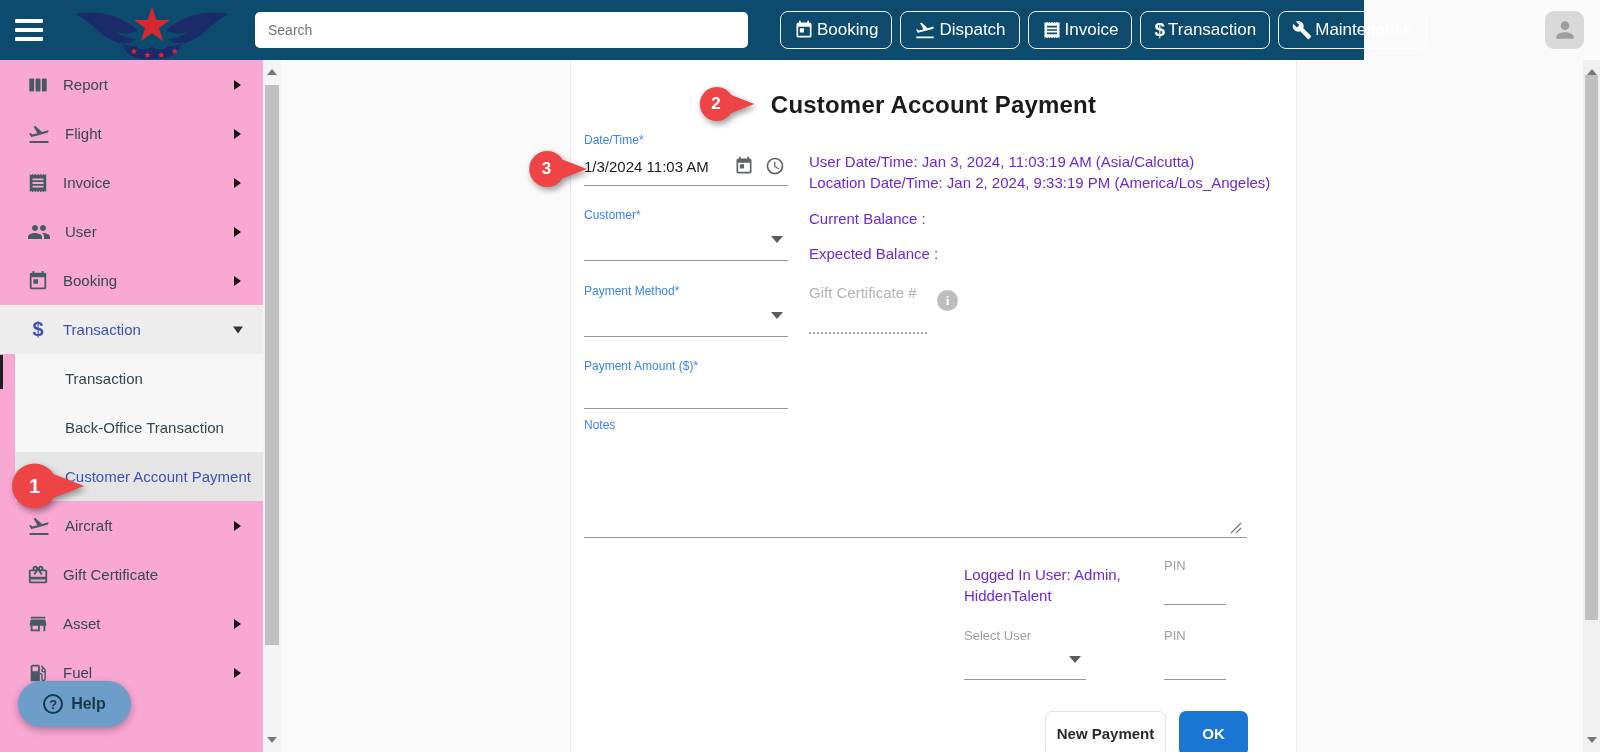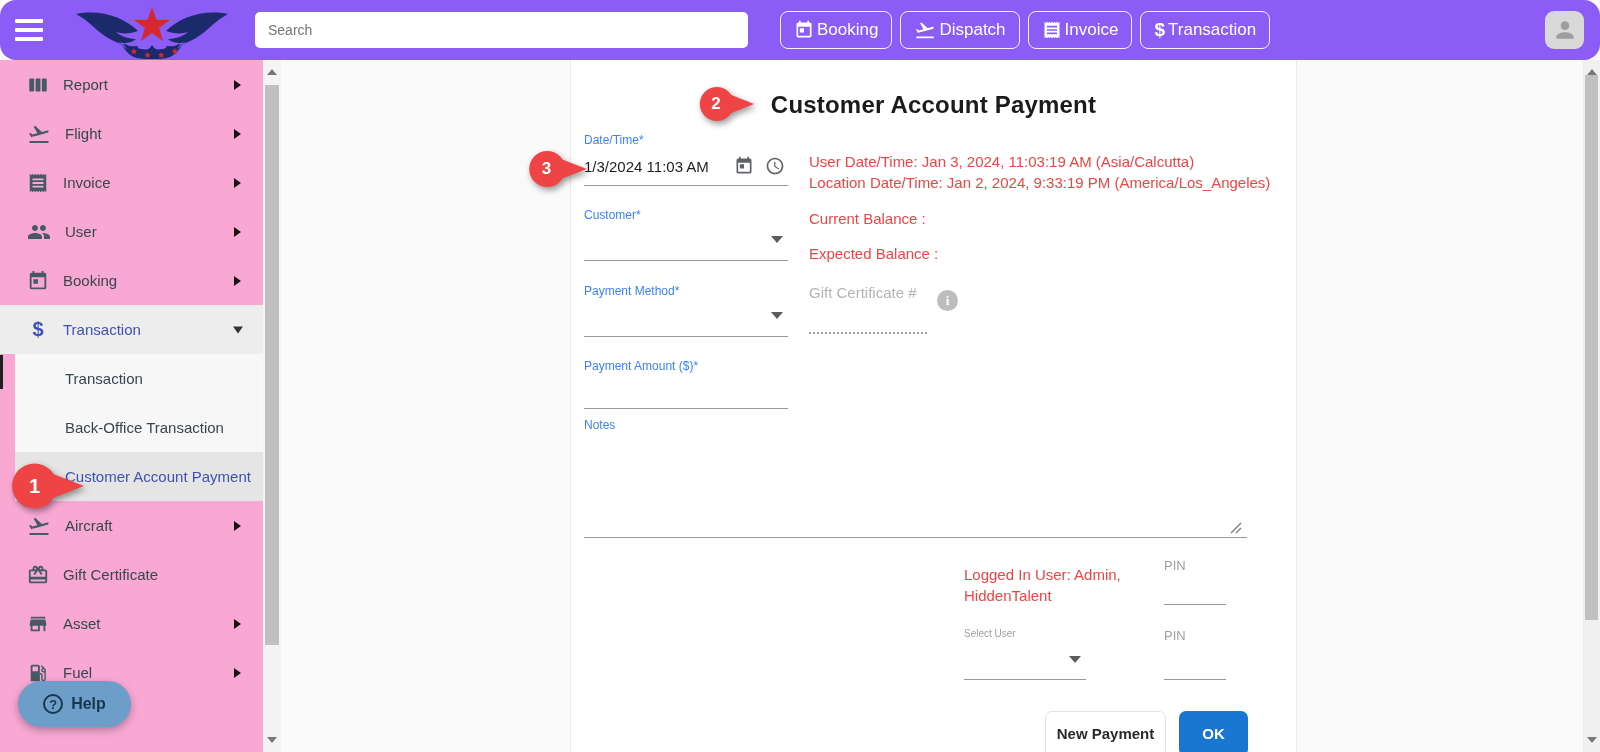--- a/index.html
+++ b/index.html
@@ -1,20 +1,20 @@
 <!DOCTYPE html>
 <html><head>
 <meta charset="utf-8">
 <style>
   * { margin:0; padding:0; box-sizing:border-box; }
   body { font-family:"Liberation Sans", sans-serif; }
   .page { position:relative; width:1600px; height:752px; background:#fafafa; overflow:hidden; }
 
   
-  .header { position:absolute; left:0; top:0; width:1600px; height:60px; background:#8b5cf6; z-index:30;border-radius:16px; }
+  .header { position:absolute; left:0; top:0; width:1364px; height:60px; background:#0c4a6e; z-index:30; }
   .hamburger { position:absolute; left:15px; top:19px; width:28px; height:22px; display:flex; flex-direction:column; justify-content:space-between; cursor:pointer; }
   .hamburger span { display:block; height:4px; background:#fff; border-radius:1px; }
   .logo { position:absolute; left:62px; top:1px; width:180px; height:58px; }
   .search-input { position:absolute; left:255px; top:12px; width:493px; height:36px; border:none; border-radius:5px; background:#fff; padding:0 13px; font-size:14px; color:#333; font-family:"Liberation Sans", sans-serif; outline:none; }
   .search-input::placeholder { color:#757575; }
   .nav { position:absolute; left:780px; top:11px; display:flex; gap:8px; }
   .nav-btn { display:flex; align-items:center; gap:3px; height:38px; padding:0 13px; border:1px solid rgba(255,255,255,.92); border-radius:8px; background:transparent; color:#fff; font-size:17px; font-weight:500; font-family:"Liberation Sans", sans-serif; cursor:pointer; white-space:nowrap; }
   .nav-btn svg { flex:0 0 auto; }
   .dollar-glyph { font-size:19px; font-weight:700; }
   .avatar { position:absolute; left:1545px; top:11px; width:39px; height:38px; border-radius:9px; background:#d9d9d9; display:flex; align-items:center; justify-content:center; cursor:pointer; }
@@ -41,24 +41,24 @@
   .main-sb { left:1583px; width:17px; background:#f0f0f0; }
   .sb-thumb { position:absolute; left:2px; right:2px; background:#c0c0c0; }
   .arr { position:absolute; left:50%; transform:translateX(-50%); width:0; height:0; }
   .arr-up { top:9px; border-left:5px solid transparent; border-right:5px solid transparent; border-bottom:6px solid #787878; }
   .arr-down { bottom:9px; border-left:5px solid transparent; border-right:5px solid transparent; border-top:6px solid #787878; }
 
   
   .card { position:absolute; left:570px; top:60px; width:727px; height:692px; background:#fff; border-left:1px solid #ececec; border-right:1px solid #ececec; z-index:5; }
   .card-title { position:absolute; top:31px; left:0; right:0; text-align:center; font-size:24px; font-weight:700; color:#1b1b1b; letter-spacing:.2px; }
   .flabel { position:absolute; font-size:12px; color:#3b82f6; }
-  .flabel.mid { font-size:10px; color:#9e9e9e; }
+  .flabel.mid { font-size:13px; color:#9e9e9e; }
   .flabel.disabled { font-size:15px; color:#b3b3b3; }
   .fvalue { position:absolute; font-size:15px; color:#1c1c1c; }
-  .itext { position:absolute; font-size:15px; color:#ef4444; }
+  .itext { position:absolute; font-size:15px; color:#6d28d9; }
   .uline { position:absolute; height:1px; background:#979797; }
   .uline.dotted { height:0; background:none; border-bottom:2px dotted #9e9e9e; }
   .sel-arrow { position:absolute; width:0; height:0; border-left:6px solid transparent; border-right:6px solid transparent; border-top:7px solid #5c5c5c; cursor:pointer; }
   .field-region { position:absolute; cursor:text; }
   .icon-btn { position:absolute; width:20px; height:20px; cursor:pointer; }
   .info-icon { position:absolute; left:366px; top:230px; width:21px; height:21px; border-radius:50%; background:#bdbdbd; color:#fff; display:flex; align-items:center; justify-content:center; font-size:13px; font-weight:700; font-family:"Liberation Serif", serif; }
   .resize-handle { position:absolute; left:659px; top:462px; }
   .btn { position:absolute; height:45px; border-radius:7px; font-size:15px; font-weight:600; font-family:"Liberation Sans", sans-serif; cursor:pointer; }
   .btn-newpay { left:474px; top:651px; width:121px; background:#fff; border:1px solid #e2e2e2; color:#2a2a2a; }
   .btn-ok { left:608px; top:651px; width:69px; background:#1976d2; border:none; color:#fff; }
@@ -118,20 +118,26 @@
       <button class="nav-btn">
         <svg width="20" height="20" viewBox="0 0 24 24" fill="#fff">
             <path d="M18 17H6v-2h12v2zm0-4H6v-2h12v2zm0-4H6V7h12v2zM3 22l1.5-1.5L6 22l1.5-1.5L9 22l1.5-1.5L12 22l1.5-1.5L15 22l1.5-1.5L18 22l1.5-1.5L21 22V2l-1.5 1.5L18 2l-1.5 1.5L15 2l-1.5 1.5L12 2l-1.5 1.5L9 2 7.5 3.5 6 2 4.5 3.5 3 2v20z"></path>
           </svg>
         <span>Invoice</span>
       </button>
       <button class="nav-btn">
         <span class="dollar-glyph">$</span>
         <span>Transaction</span>
       </button>
+      <button class="nav-btn">
+        <svg width="20" height="20" viewBox="0 0 24 24" fill="#fff">
+            <path d="M22.7 19l-9.1-9.1c.9-2.3.4-5-1.5-6.9-2-2-5-2.4-7.4-1.3L9 6 6 9 1.6 4.7C.4 7.1.9 10.1 2.9 12.1c1.9 1.9 4.6 2.4 6.9 1.5l9.1 9.1c.4.4 1 .4 1.4 0l2.3-2.3c.5-.4.5-1.1.1-1.4z"></path>
+          </svg>
+        <span>Maintenance</span>
+      </button>
     </div>
 
     <div class="avatar">
       <svg width="26" height="26" viewBox="0 0 24 24" fill="#9e9e9e">
           <path d="M12 12c2.21 0 4-1.79 4-4s-1.79-4-4-4-4 1.79-4 4 1.79 4 4 4zm0 2c-2.67 0-8 1.34-8 4v2h16v-2c0-2.66-5.33-4-8-4z"></path>
         </svg>
     </div>
   </div>
 
   <div class="sidebar">

